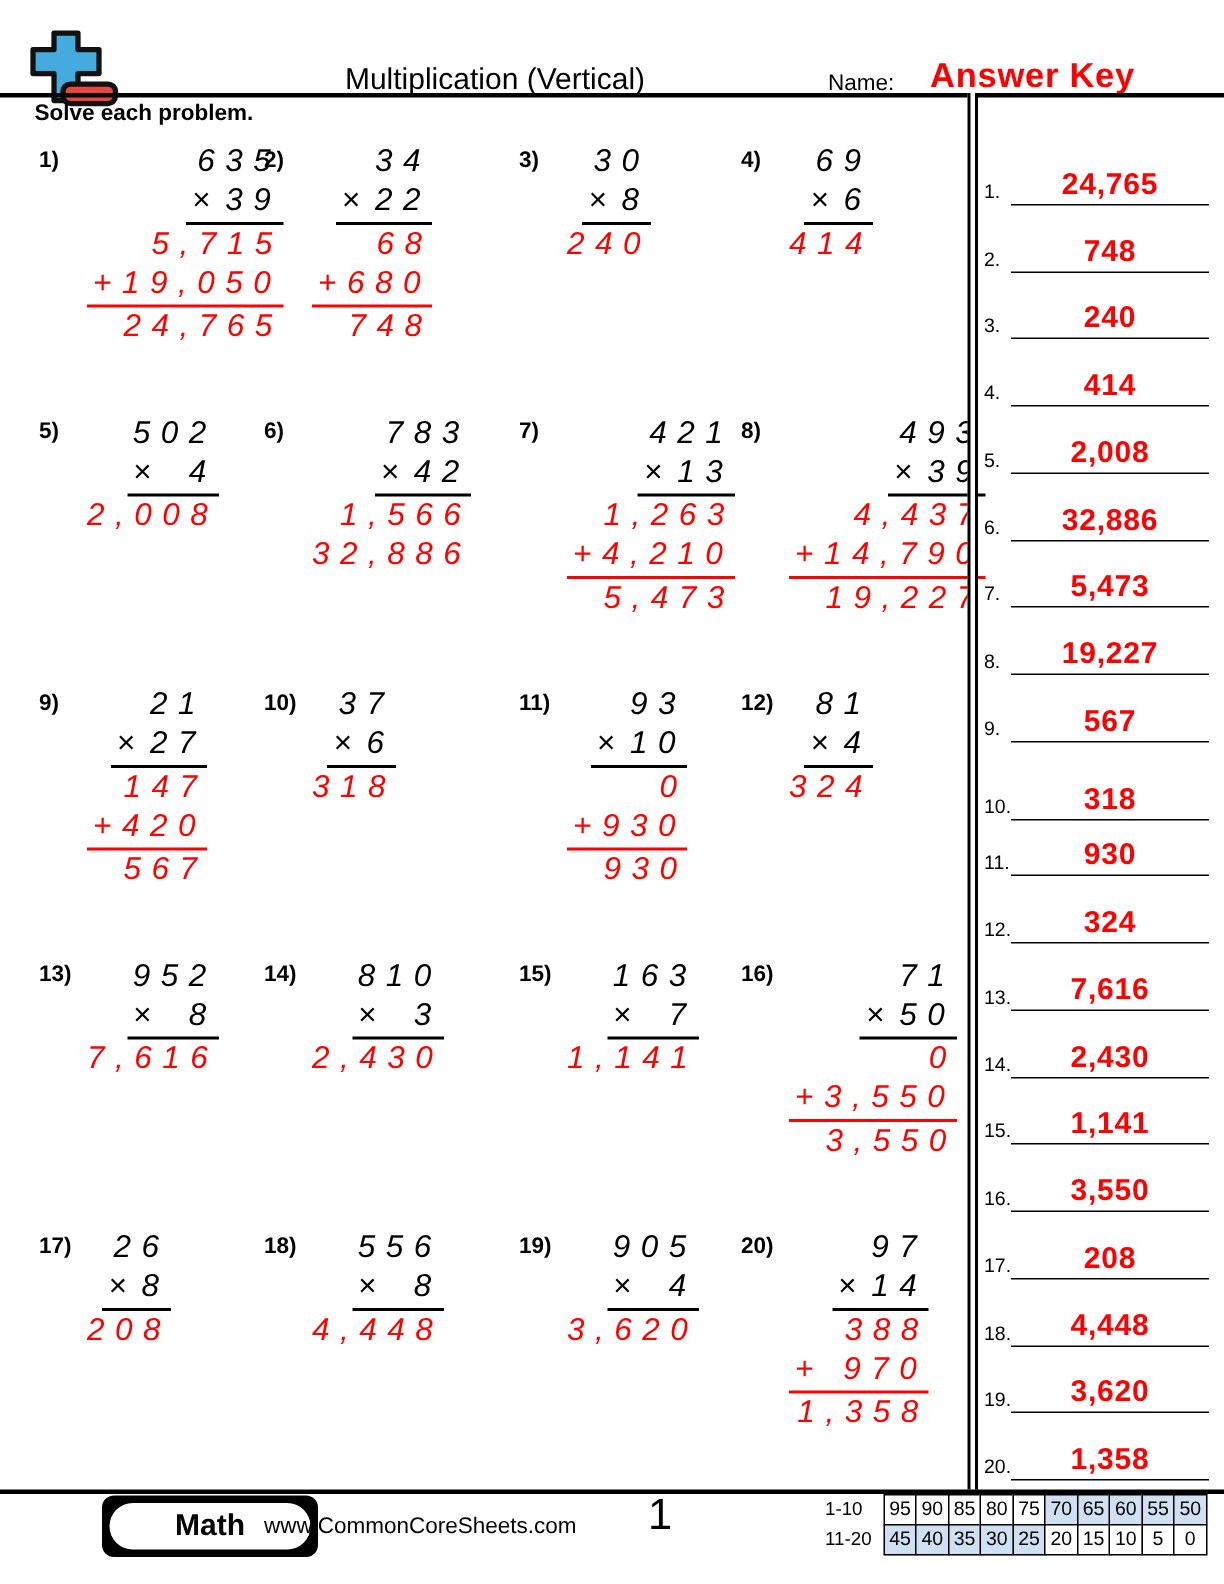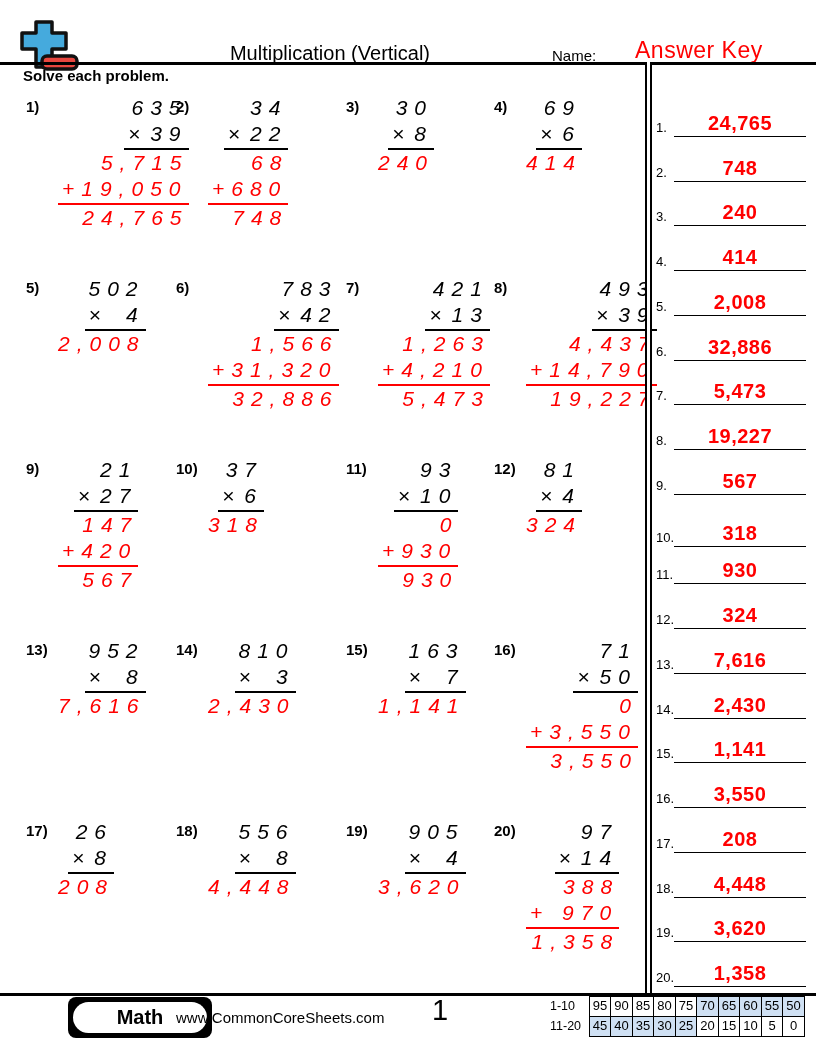--- a/index.html
+++ b/index.html
@@ -6,21 +6,21 @@
   #page{position:relative;width:816px;height:1056px;background:#fff;overflow:hidden;
         font-family:"Liberation Sans","DejaVu Sans",sans-serif;color:#000;}
 
   
   .hrule{position:absolute;left:0;width:816px;height:3px;background:#000;}
   #rule-top{top:62px;}
   #rule-bottom{top:993px;}
   #logo{position:absolute;left:16px;top:20px;}
   #title{position:absolute;left:170px;top:42px;width:320px;text-align:center;font-size:20px;}
   #name-label{position:absolute;left:552px;top:47px;font-size:15px;}
-  #answer-key{position:absolute;left:620px;top:37px;font-size:23px;font-weight:normal;color:var(--red,#f00);letter-spacing:.5px;margin-left:15px;}
+  #answer-key{position:absolute;left:620px;top:37px;font-size:23px;font-weight:bold;color:var(--red,#f00);letter-spacing:.5px;}
   #instruction{position:absolute;left:23px;top:67px;font-size:15px;font-weight:bold;}
 
   
   #problems{position:absolute;left:26px;top:95px;width:618px;display:grid;
             grid-template-columns:150px 170px 148px 150px;grid-auto-rows:181px;}
   .problem{display:flex;align-items:flex-start;}
   .plabel{font-weight:bold;font-size:15px;width:32px;flex:none;padding-top:3px;}
   .pstack{display:flex;flex-direction:column;align-items:flex-end;
           font-size:21px;letter-spacing:7px;line-height:26px;white-space:pre;font-style:italic;}
   .psub{display:flex;flex-direction:column;align-items:flex-end;
@@ -88,21 +88,21 @@
       <div class="problem">
         <span class="plabel">4)</span>
         <div class="pstack"><div class="psub"><div class="ptop">69</div><div class="pmul"><span class="psign">×</span><span class="pmuln">6</span></div></div><div class="pres">414</div></div>
       </div>
       <div class="problem">
         <span class="plabel">5)</span>
         <div class="pstack"><div class="psub"><div class="ptop">502</div><div class="pmul"><span class="psign">×</span><span class="pmuln">4</span></div></div><div class="pres">2,008</div></div>
       </div>
       <div class="problem">
         <span class="plabel">6)</span>
-        <div class="pstack"><div class="psub"><div class="ptop">783</div><div class="pmul"><span class="psign">×</span><span class="pmuln">42</span></div></div><div class="pstep">1,566</div><div class="pstep sum">+31,320</div><div class="pres">32,886</div></div>
+        <div class="pstack"><div class="psub"><div class="ptop">783</div><div class="pmul"><span class="psign">×</span><span class="pmuln">42</span></div></div><div class="pstep">1,566</div><div class="pres">32,886</div></div>
       </div>
       <div class="problem">
         <span class="plabel">7)</span>
         <div class="pstack"><div class="psub"><div class="ptop">421</div><div class="pmul"><span class="psign">×</span><span class="pmuln">13</span></div></div><div class="pstep">1,263</div><div class="pstep sum">+4,210</div><div class="pres">5,473</div></div>
       </div>
       <div class="problem">
         <span class="plabel">8)</span>
         <div class="pstack"><div class="psub"><div class="ptop">493</div><div class="pmul"><span class="psign">×</span><span class="pmuln">39</span></div></div><div class="pstep">4,437</div><div class="pstep sum">+14,790</div><div class="pres">19,227</div></div>
       </div>
       <div class="problem">

